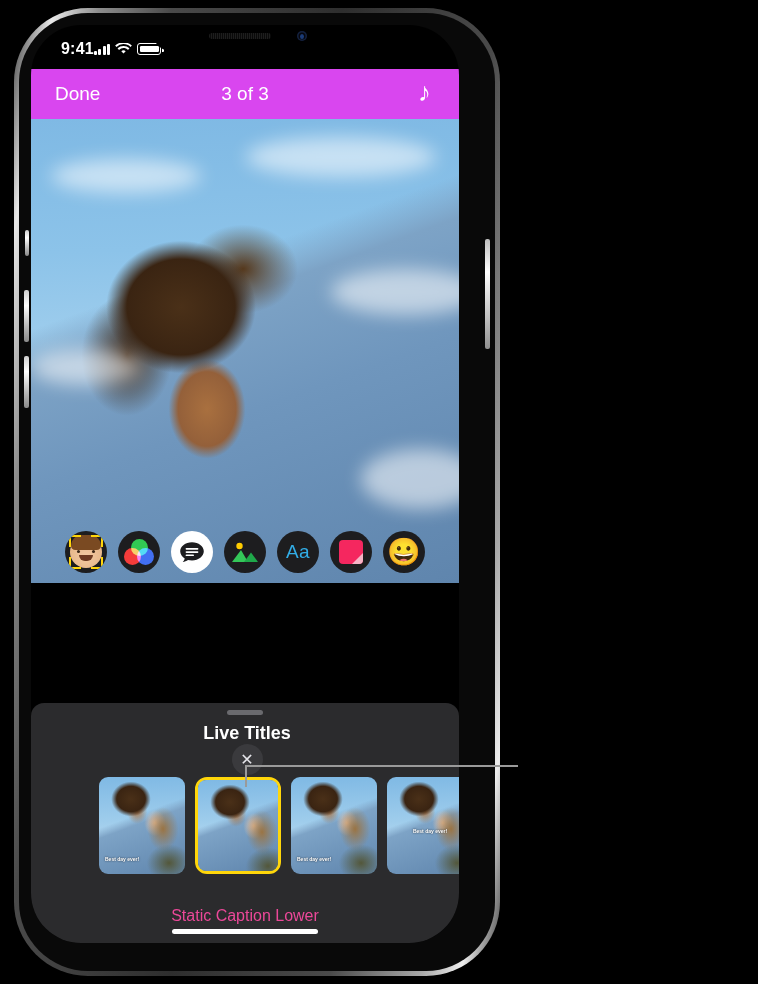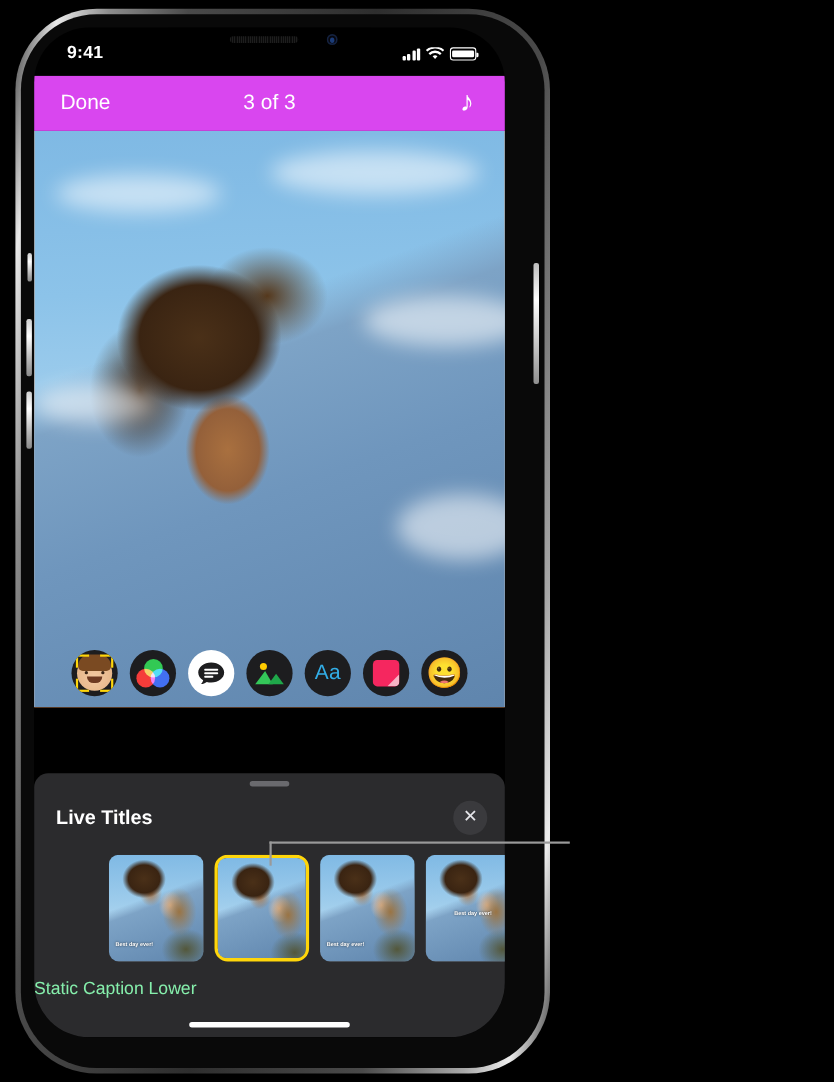--- a/index.html
+++ b/index.html
@@ -107,21 +107,21 @@
     background: #1b3c78;
   }
 
   
   .status-bar {
     position: absolute;
     top: 0; left: 0; right: 0;
     height: 44px;
     display: flex;
     align-items: center;
-    justify-content: space-between;
+    justify-content: flex-start;
     padding: 0 26px 0 30px;
     box-sizing: border-box;
     color: #fff;
     z-index: 25;
   }
   .status-time {
     font-size: 16px;
     font-weight: bold;
     letter-spacing: 0.2px;
     margin-top: 4px;
@@ -202,23 +202,23 @@
     cursor: pointer;
     padding: 0 2px 4px 2px;
   }
 
   
   .video-area {
     position: absolute;
     top: 94px;
     left: 0;
     width: 428px;
-    height: 524px;
+    height: 464px;
     overflow: hidden;
-    background: #f97316;
+    background: #b91c1c;
   }
   .photo {
     position: absolute;
     inset: 0;
     background:
       
       radial-gradient(ellipse 104px 92px at 150px 188px, #4a3018 0%, #3a2412 52%, rgba(58,36,18,0) 72%),
       radial-gradient(ellipse 74px 60px at 212px 150px, #55381c 0%, rgba(85,56,28,0) 74%),
       radial-gradient(ellipse 60px 80px at 96px 236px, #3d2714 0%, rgba(61,39,20,0) 76%),
       
@@ -383,20 +383,21 @@
   }
   .sheet-head {
     position: absolute;
     top: 20px;
     left: 20px;
     right: 16px;
     height: 40px;
     display: flex;
     align-items: center;
     justify-content: space-between;
+    flex-direction: column;
   }
   .sheet-title {
     color: #ffffff;
     font-size: 18px;
     font-weight: bold;
   }
   .head-right { display: flex; align-items: center; gap: 11px; }
   .edit-text-btn {
     background: #39393c;
     color: #8e8e93;
@@ -477,25 +478,25 @@
     z-index: 3;
   }
   .thumb-caption-mini.center {
     left: 50%;
     transform: translateX(-50%);
     bottom: 40px;
   }
 
   .style-name {
     position: absolute;
-    top: 188px;
+    top: 204px;
     left: 0;
     right: 0;
-    text-align: left;
-    color: #86efac;
+    text-align: center;
+    color: #ec4899;
     font-size: 16px;
   }
 
   .home-indicator {
     position: absolute;
     bottom: 9px;
     left: 50%;
     transform: translateX(-50%);
     width: 146px;
     height: 5px;

